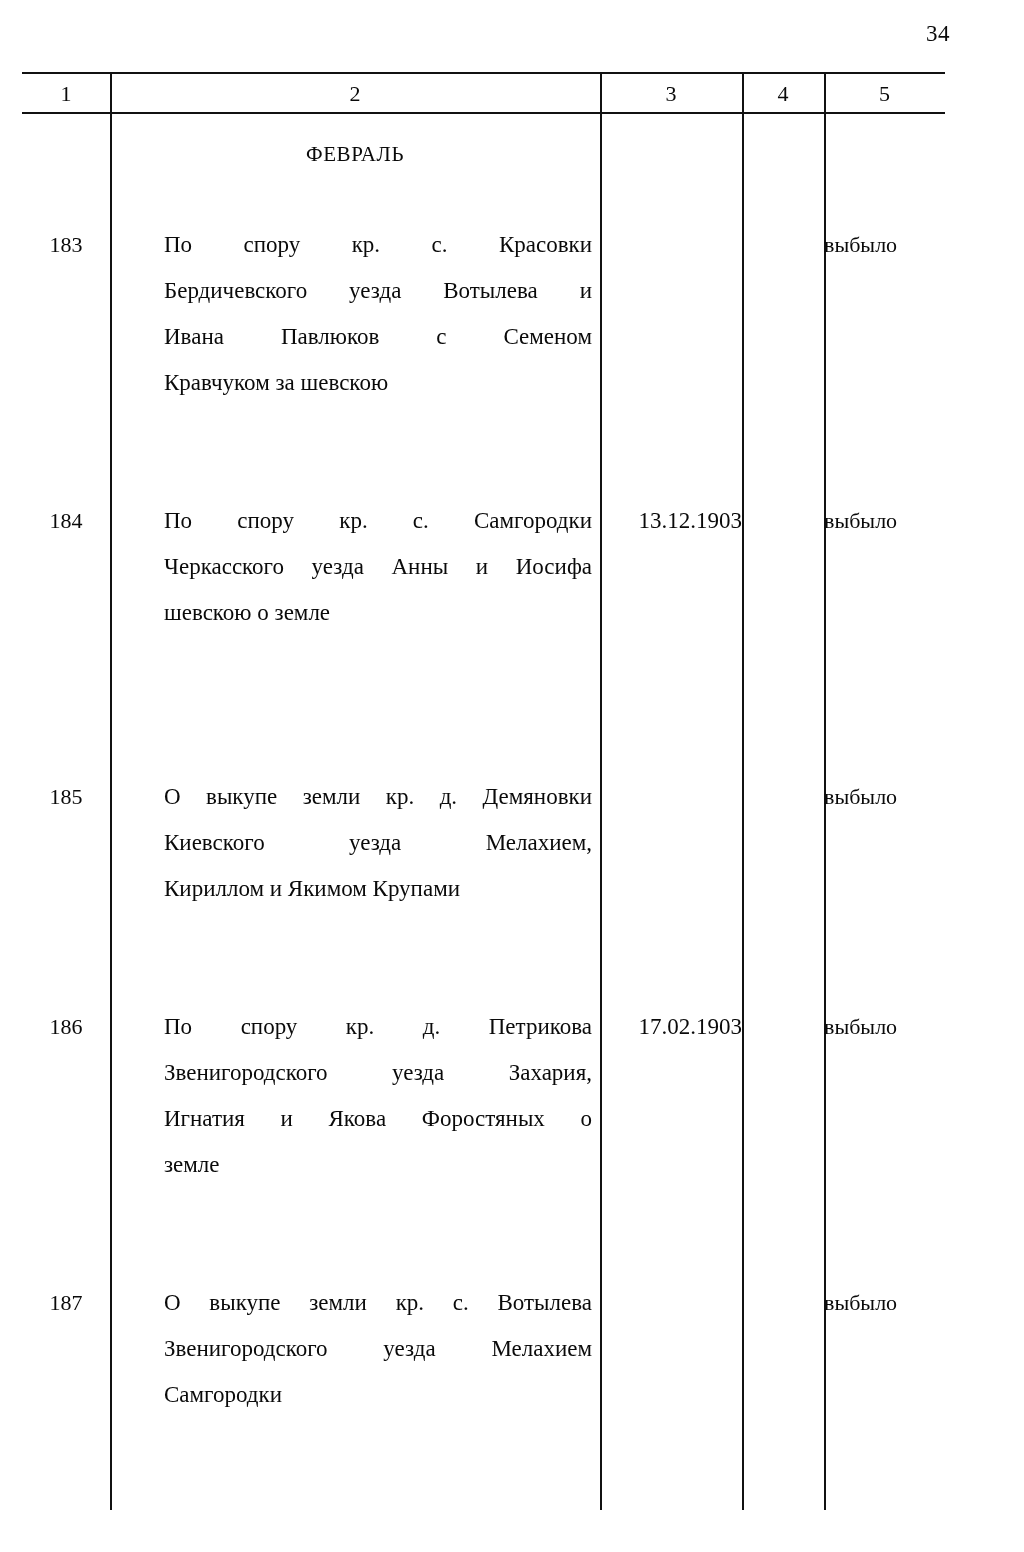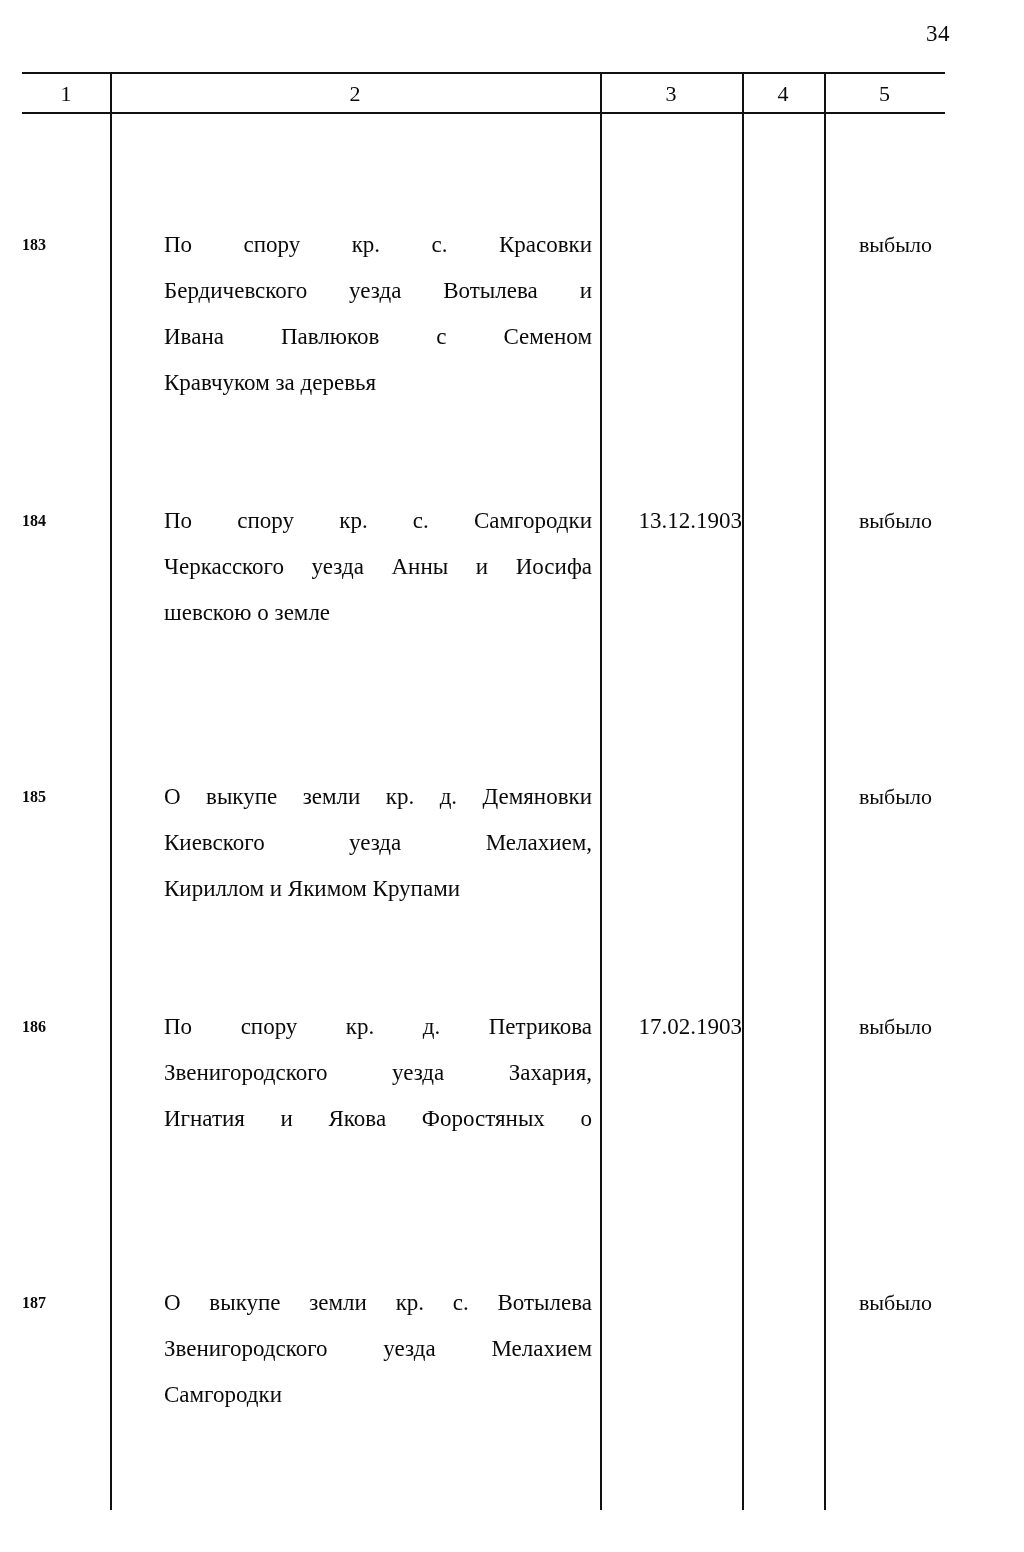--- a/index.html
+++ b/index.html
@@ -96,23 +96,23 @@
   .data-row {
     position: absolute;
     left: 0;
     width: 923px;
   }
   .cell-num {
     position: absolute;
     left: 0px;
     width: 88px;
     top: 0px;
-    font-size: 16px;
-    line-height: 46px;
-    font-weight: bold;
+    text-align: center;
+    font-size: 22px;
+    line-height: 46px;
   }
   .cell-subject {
     position: absolute;
     left: 142px;
     width: 428px;
     top: 0px;
     text-align: justify;
     text-align-last: left;
     font-size: 23px;
     line-height: 46px;
@@ -143,21 +143,20 @@
     top: 0px;
     text-align: center;
     font-size: 23px;
     line-height: 46px;
   }
   .cell-status {
     position: absolute;
     left: 802px;
     width: 143px;
     top: 0px;
-    text-align: center;
     font-size: 22px;
     line-height: 46px;
   }
 
   .row-183 { top: 150px; }
   .row-184 { top: 426px; }
   .row-185 { top: 702px; }
   .row-186 { top: 932px; }
   .row-187 { top: 1208px; }
 </style>
@@ -177,28 +176,29 @@
   <div class="vrule vrule-c4"></div>
 
   <div class="header-row">
     <div class="hcell hcell-1">1</div>
     <div class="hcell hcell-2">2</div>
     <div class="hcell hcell-3">3</div>
     <div class="hcell hcell-4">4</div>
     <div class="hcell hcell-5">5</div>
   </div>
 
+  <div class="section-caption">ФЕВРАЛЬ</div>
 
   <div class="data-row row-183">
     <div class="cell-num">183</div>
     <div class="cell-subject">
       <span class="ln">По  спору  кр.  с.  Красовки</span>
       <span class="ln">Бердичевского  уезда  Вотылева  и</span>
       <span class="ln">Ивана  Павлюков  с  Семеном</span>
-      <span class="ln last">Кравчуком за деревья</span>
+      <span class="ln last">Кравчуком за шевскою</span>
     </div>
     <div class="cell-date"></div>
     <div class="cell-extra"></div>
     <div class="cell-status">выбыло</div>
   </div>
 
   <div class="data-row row-184">
     <div class="cell-num">184</div>
     <div class="cell-subject">
       <span class="ln">По  спору  кр.  с.  Самгородки</span>
@@ -221,20 +221,21 @@
     <div class="cell-extra"></div>
     <div class="cell-status">выбыло</div>
   </div>
 
   <div class="data-row row-186">
     <div class="cell-num">186</div>
     <div class="cell-subject">
       <span class="ln">По  спору  кр.  д.  Петрикова</span>
       <span class="ln">Звенигородского  уезда  Захария,</span>
       <span class="ln">Игнатия  и  Якова  Форостяных  о</span>
+      <span class="ln last">земле</span>
     </div>
     <div class="cell-date">17.02.1903</div>
     <div class="cell-extra"></div>
     <div class="cell-status">выбыло</div>
   </div>
 
   <div class="data-row row-187">
     <div class="cell-num">187</div>
     <div class="cell-subject">
       <span class="ln">О  выкупе  земли  кр.  с.  Вотылева</span>

